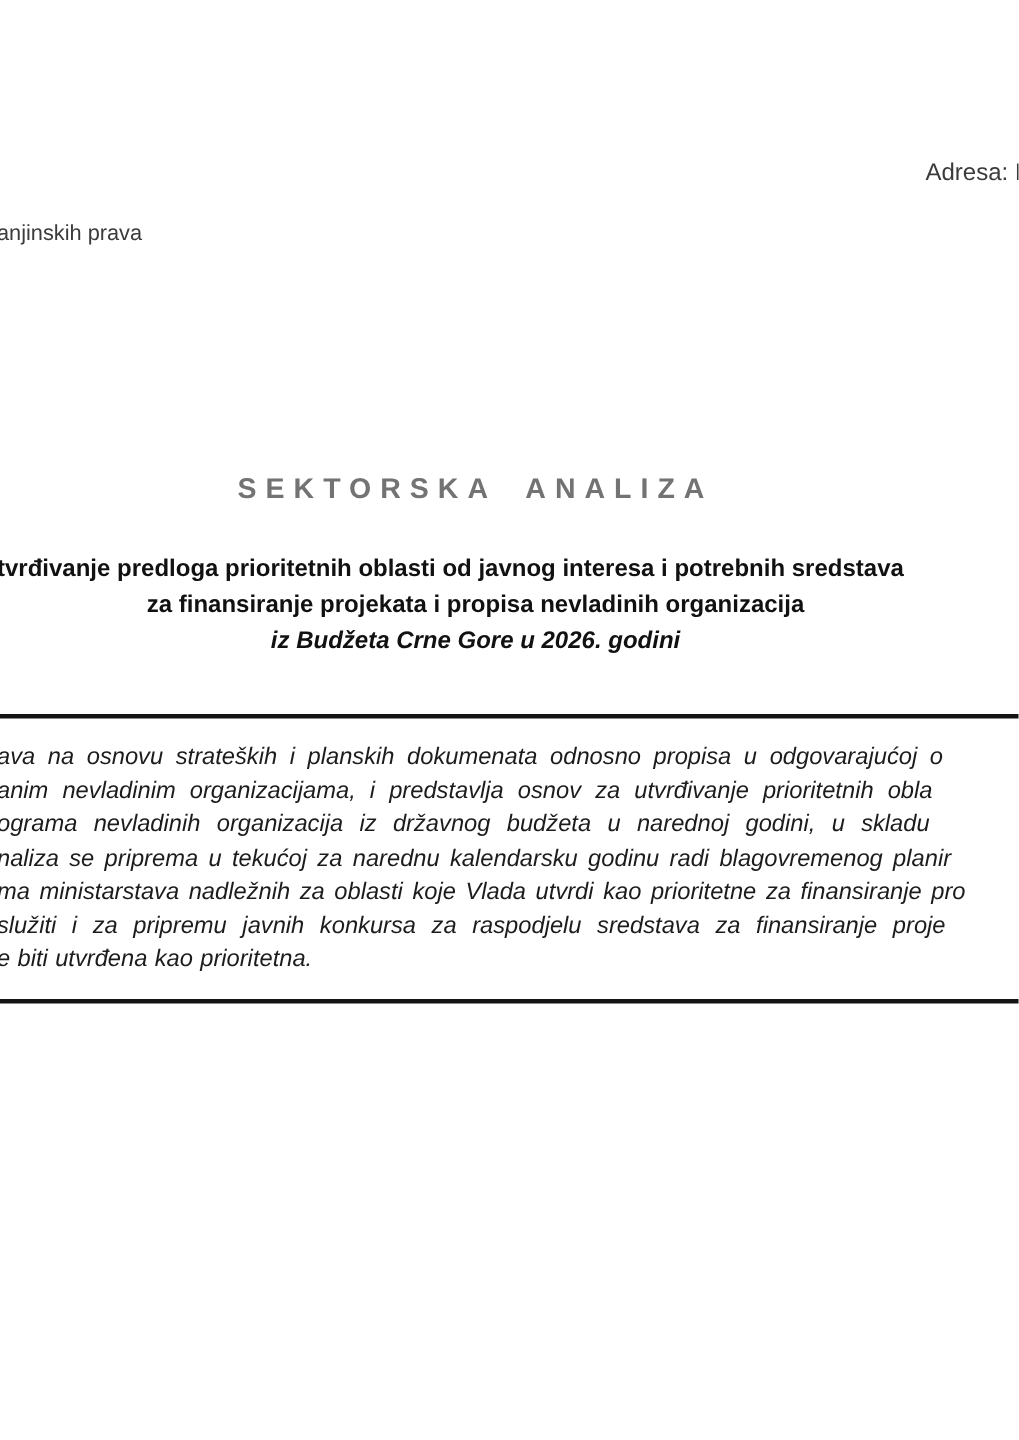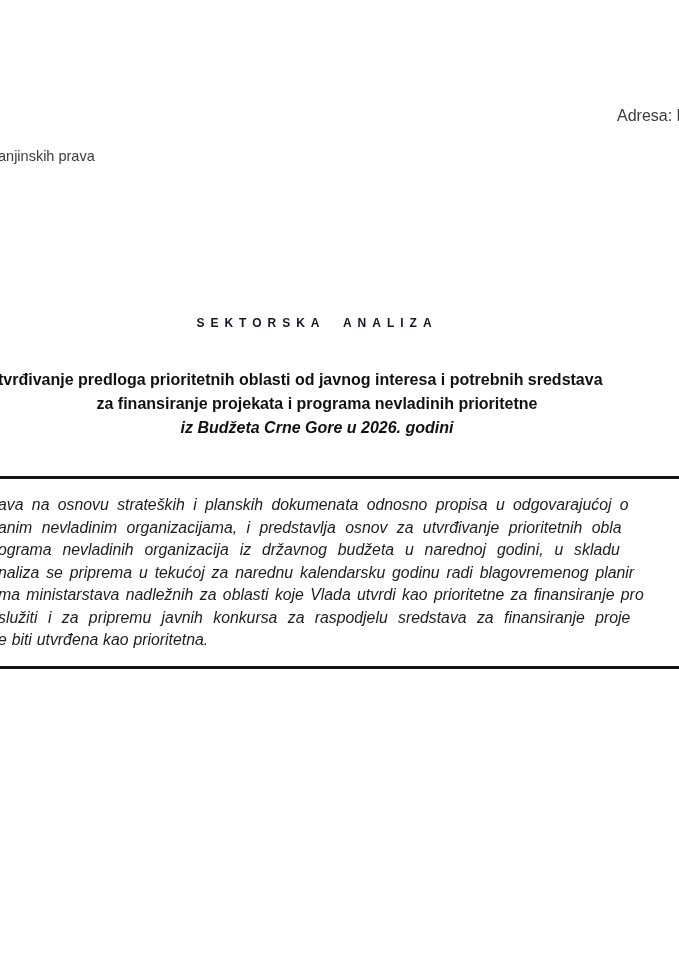--- a/index.html
+++ b/index.html
@@ -11,23 +11,23 @@
     position: relative;
     font-family: "Liberation Sans", sans-serif;
   }
   .abs { position: absolute; white-space: nowrap; }
   .header-small { color: #3b3b3b; }
   .addr { top: 107px; left: 617px; font-size: 16px; }
   .ministry { top: 148px; left: -2px; font-size: 14.5px; }
   .doc-title {
     top: 316px; left: 317px;
     transform: translateX(-50%);
-    font-weight: bold; font-size: 12px;
+    font-weight: bold; font-size: 19px;
     letter-spacing: 6px; word-spacing: 9px;
-    color: #0f172a;
+    color: #737373;
   }
   .sub { font-weight: bold; font-size: 16px; color: #111111; }
   .sub1 { top: 371px; left: -2px; }
   .sub2 { top: 395px; left: 317px; transform: translateX(-50%); }
   .sub3 { top: 419px; left: 317px; transform: translateX(-50%); font-style: italic; }
   .rule {
     position: absolute; left: -10px; width: 700px; height: 3px;
     background: #141414;
   }
   .rule-top { top: 476px; }
@@ -50,21 +50,21 @@
 </head>
 <body>
 
 <div class="abs header-small addr">Adresa: B</div>
 
 <div class="abs header-small ministry">anjinskih prava</div>
 
 <div class="abs doc-title">SEKTORSKA ANALIZA</div>
 
 <div class="abs sub sub1">tvrđivanje predloga prioritetnih oblasti od javnog interesa i potrebnih sredstava</div>
-<div class="abs sub sub2">za finansiranje projekata i programa nevladinih prioritetne</div>
+<div class="abs sub sub2">za finansiranje projekata i propisa nevladinih organizacija</div>
 <div class="abs sub sub3">iz Budžeta Crne Gore u 2026. godini</div>
 
 <div class="rule rule-top"></div>
 <div class="rule rule-bottom"></div>
 
 <div class="para-line pl1">ava na osnovu strateških i planskih dokumenata odnosno propisa u odgovarajućoj o</div>
 <div class="para-line pl2">anim nevladinim organizacijama, i predstavlja osnov za utvrđivanje prioritetnih obla</div>
 <div class="para-line pl3">ograma nevladinih organizacija iz državnog budžeta u narednoj godini, u skladu</div>
 <div class="para-line pl4">naliza se priprema u tekućoj za narednu kalendarsku godinu radi blagovremenog planir</div>
 <div class="para-line pl5">ma ministarstava nadležnih za oblasti koje Vlada utvrdi kao prioritetne za finansiranje pro</div>

